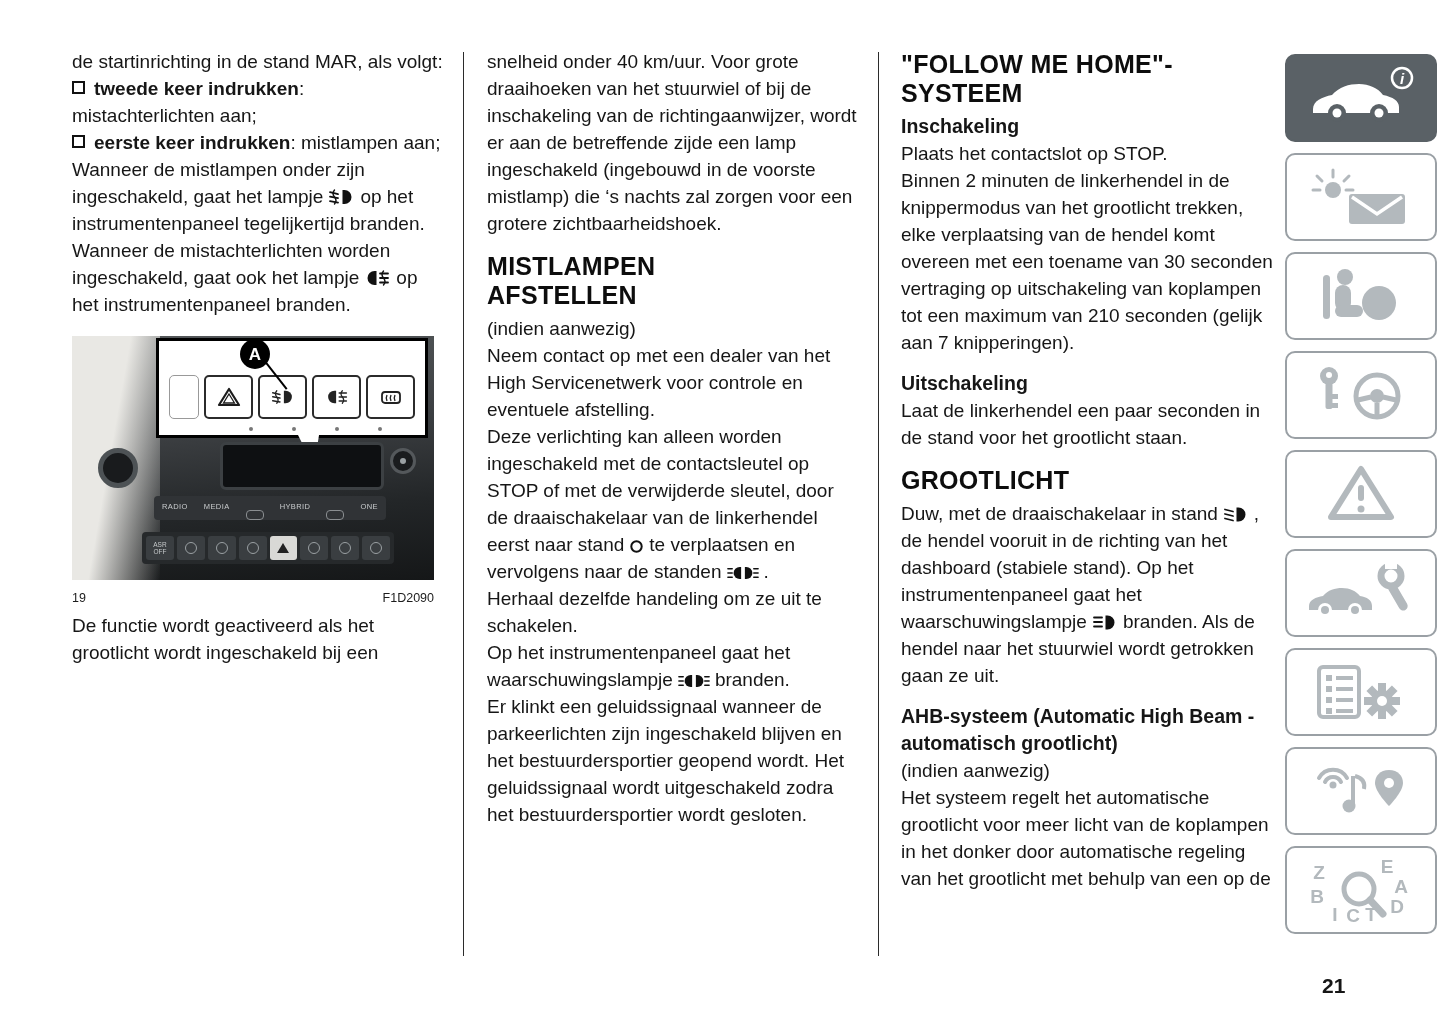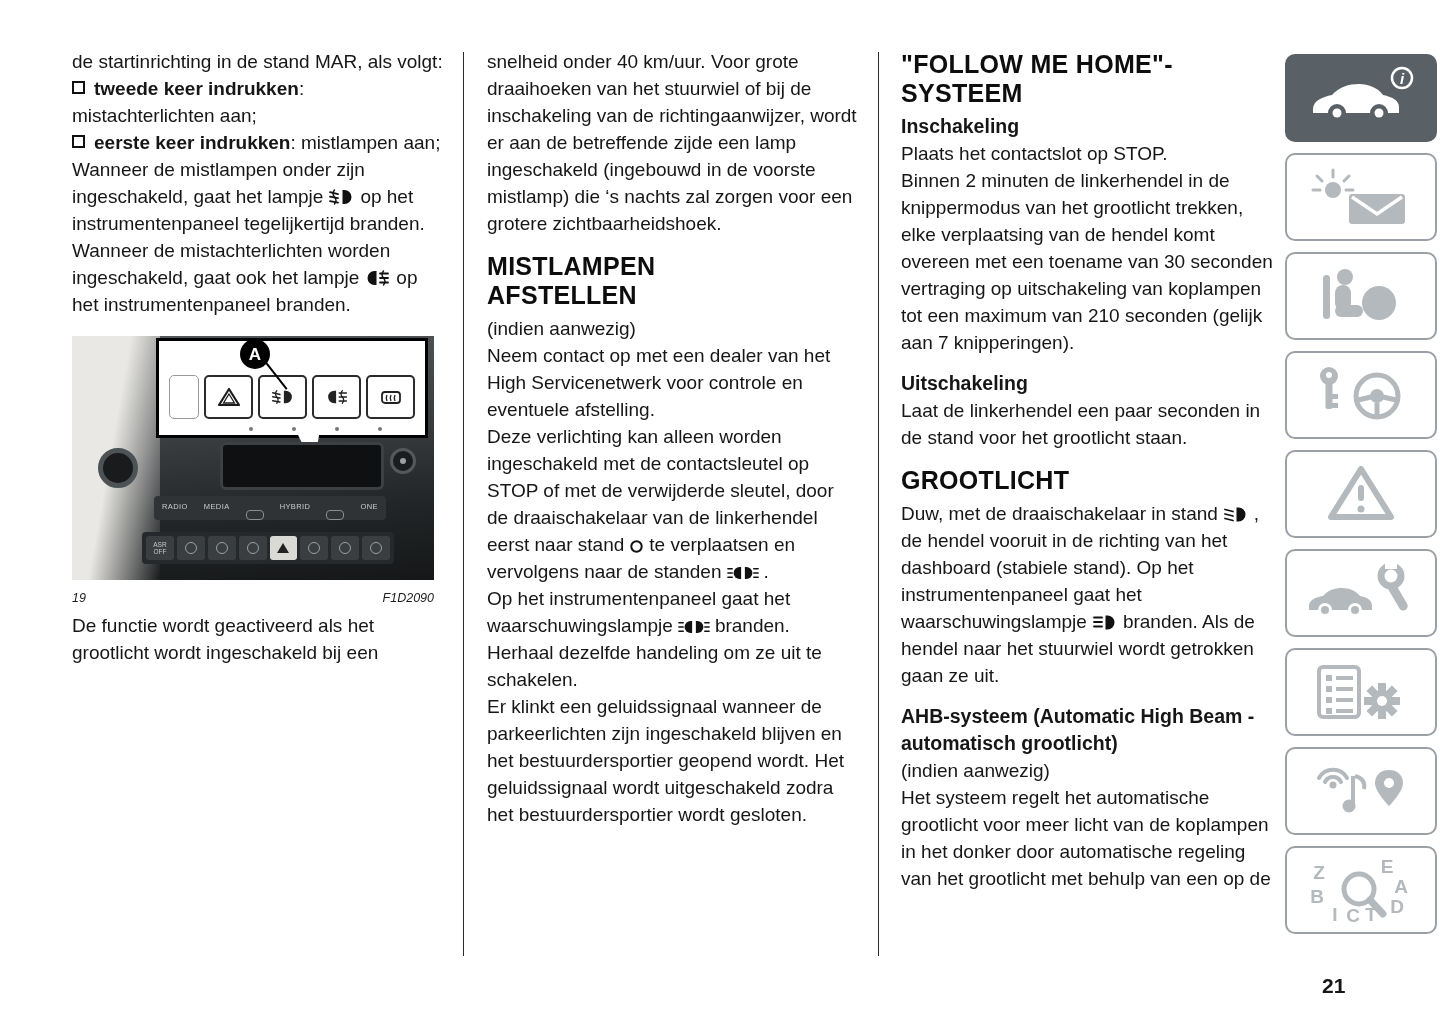--- a/index.html
+++ b/index.html
@@ -57,21 +57,21 @@
   .btnrow2 { position:absolute; left:70px; top:196px; width:252px; height:32px; background:#26292b;
              border-radius:4px; display:flex; align-items:center; gap:3px; padding:0 4px; box-sizing:border-box; }
   .db { flex:1; height:24px; background:#3a3e41; border-radius:3px;
         display:flex; align-items:center; justify-content:center; }
   .db.asr { color:#c6c9cb; font-size:6.5px; line-height:7px; text-align:center; }
   .db .glyph { width:10px; height:10px; border:1.6px solid #9aa0a3; border-radius:50%; }
   .db.hz { background:#d9d9d6; }
   .db.hz .tri { width:0; height:0; border-left:6px solid transparent; border-right:6px solid transparent;
                 border-bottom:10px solid #222; }
   .fig-caption { width:362px; display:flex; justify-content:space-between; font-size:12.5px;
-                 color:#1c1c1c; margin-top:5px;font-style:italic; }
+                 color:#1c1c1c; margin-top:5px; }
 
   
   .tabs { position:absolute; left:1285px; top:54px; width:158px; }
   .tab { width:152px; height:88px; border:2px solid #9aa0a5; border-radius:10px; margin-bottom:11px;
          background:#fff; display:flex; align-items:center; justify-content:center; box-sizing:border-box; }
   .tab.active { background:#5a6166; border-color:#5a6166; }
   .tab svg text { font-family:"Liberation Sans", sans-serif; }
 
   .page-number { position:absolute; left:1322px; top:974px; font-size:21px; font-weight:bold; }
 </style>
@@ -227,35 +227,35 @@
           <g stroke="#111" stroke-width="1.7" stroke-linecap="round">
             <path d="M1 3.5 h4.5"></path>
             <path d="M1 8 h4.5"></path>
             <path d="M1 12.5 h4.5"></path>
             <path d="M28.5 3.5 h4.5"></path>
             <path d="M28.5 8 h4.5"></path>
             <path d="M28.5 12.5 h4.5"></path>
           </g>
         </svg><span>.</span>
     </p>
+    <p>Herhaal dezelfde handeling om ze uit te schakelen.</p>
     <p>
       <span>Op het instrumentenpaneel gaat het waarschuwingslampje</span><svg class="sym" width="32" height="16" viewBox="0 0 34 16">
           <path d="M15 1.5 v13 h-1.5 a6.5 6.5 0 0 1 0 -13 z" fill="#111"></path>
           <path d="M19 1.5 v13 h1.5 a6.5 6.5 0 0 0 0 -13 z" fill="#111"></path>
           <g stroke="#111" stroke-width="1.7" stroke-linecap="round">
             <path d="M1 3.5 h4.5"></path>
             <path d="M1 8 h4.5"></path>
             <path d="M1 12.5 h4.5"></path>
             <path d="M28.5 3.5 h4.5"></path>
             <path d="M28.5 8 h4.5"></path>
             <path d="M28.5 12.5 h4.5"></path>
           </g>
         </svg><span>branden.</span>
     </p>
-    <p>Herhaal dezelfde handeling om ze uit te schakelen.</p>
     <p>Er klinkt een geluidssignaal wanneer de parkeerlichten zijn ingeschakeld blijven en het bestuurdersportier geopend wordt. Het geluidssignaal wordt uitgeschakeld zodra het bestuurdersportier wordt gesloten.</p>
   </div>
 
   <div class="divider" style="left:878px;"></div>
 
   <div class="col" style="left:901px;">
     <div class="h-caps first">"FOLLOW ME HOME"-SYSTEEM</div>
     <div class="h-sub" style="margin-top:4px;">Inschakeling</div>
     <p>Plaats het contactslot op STOP.</p>
     <p>Binnen 2 minuten de linkerhendel in de knippermodus van het grootlicht trekken, elke verplaatsing van de hendel komt overeen met een toename van 30 seconden vertraging op uitschakeling van koplampen tot een maximum van 210 seconden (gelijk aan 7 knipperingen).</p>

